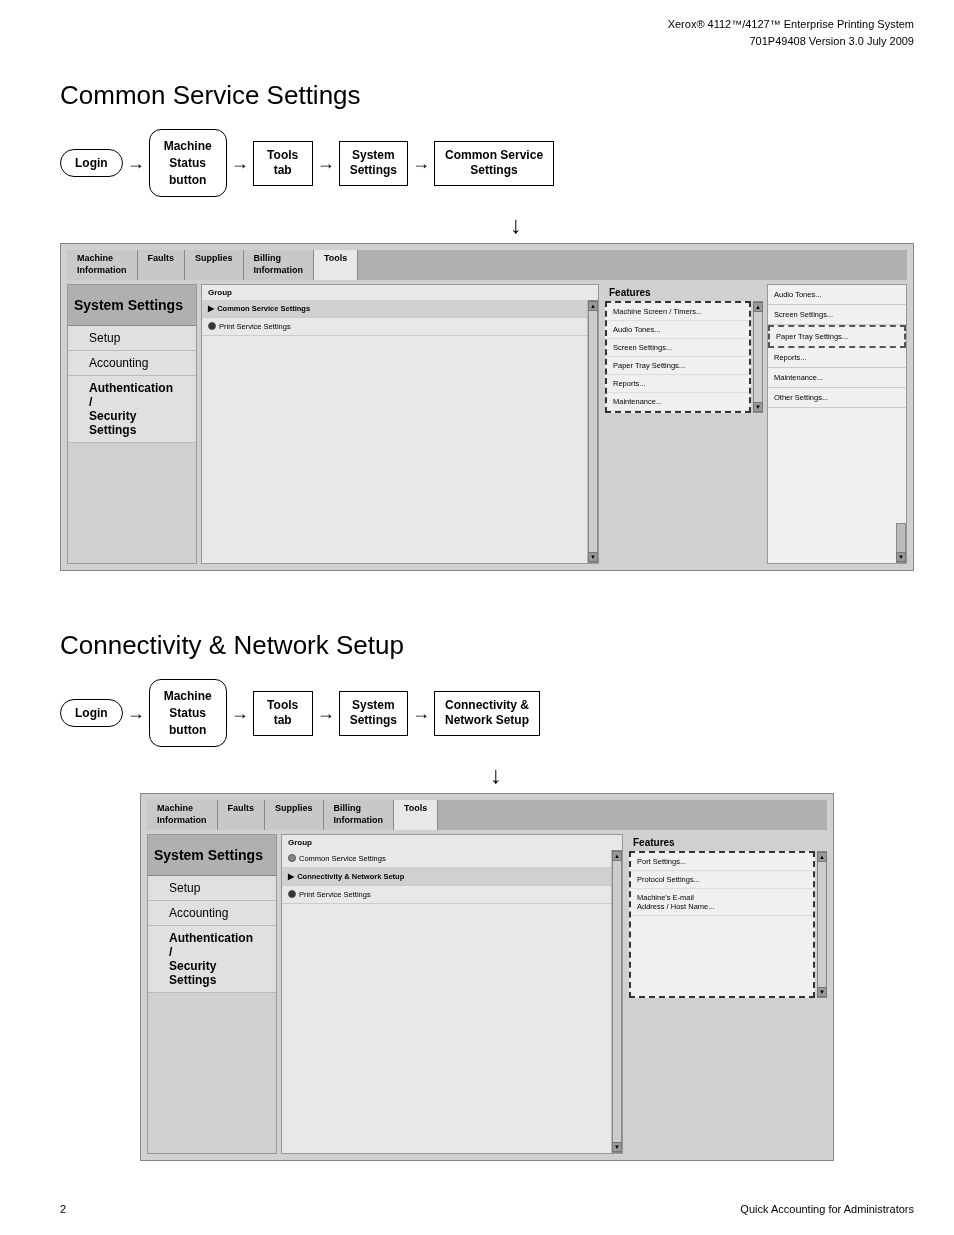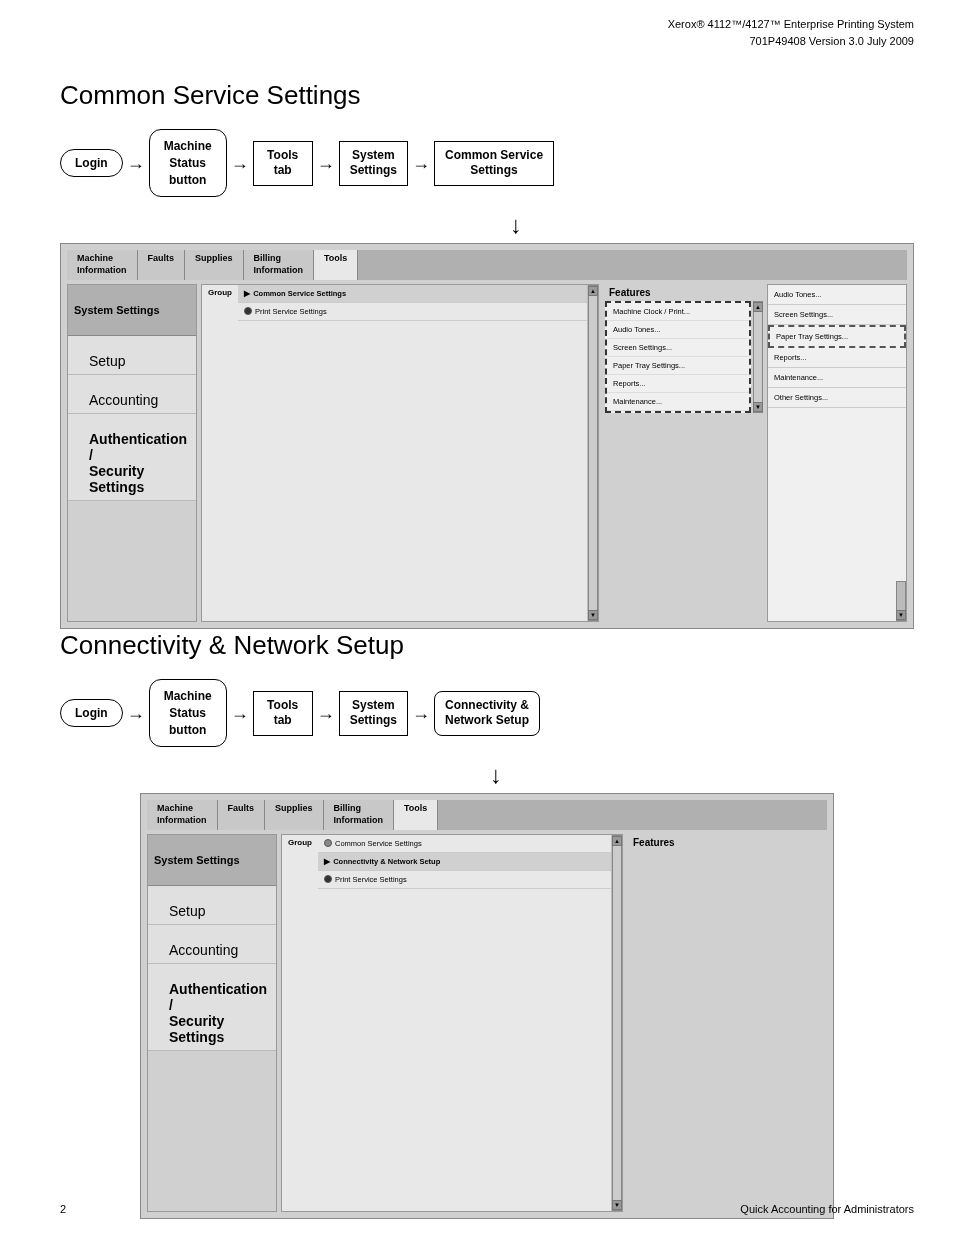--- a/index.html
+++ b/index.html
@@ -118,45 +118,44 @@
 
     .screen-left-panel {
       width: 130px;
       background: #e0e0e0;
       border: 1px solid #999;
       flex-shrink: 0;
     }
 
     .system-settings-header {
       background: #b0b0b0;
-      padding: 19px 6px;
-      font-size: 11px;
+      padding: 12px 6px;
+      font-size: 14px;
       font-weight: bold;
       border-bottom: 1px solid #888;
     }
 
     .left-menu-item {
       padding: 5px 21px;
-      font-size: 14px;
+      font-size: 12px;
       border-bottom: 1px solid #bbb;
       background: #e0e0e0;
       cursor: pointer;
-      margin-top: 12px;
     }
 
     .left-menu-item.bold {
       font-weight: bold;
     }
 
     .screen-middle-panel {
       flex: 1;
       background: #e8e8e8;
       border: 1px solid #999;
       display: flex;
-      flex-direction: row;
+      flex-direction: column;
     }
 
     .group-header {
       font-size: 8px;
       font-weight: bold;
       padding: 3px 6px;
       background: #e8e8e8;
     }
 
     .group-list {
@@ -348,21 +347,21 @@
             <div class="scroll-track"></div>
             <div class="scroll-btn">▼</div>
           </div>
         </div>
       </div>
 
       <div class="features-panel">
         <div class="features-header">Features</div>
         <div style="display:flex; gap:0;">
           <div class="features-list" style="flex:1;">
-            <div class="feature-item">Machine Clock / Print...</div>
+            <div class="feature-item">Machine Screen / Timers...</div>
             <div class="feature-item">Audio Tones...</div>
             <div class="feature-item">Screen Settings...</div>
             <div class="feature-item">Paper Tray Settings...</div>
             <div class="feature-item">Reports...</div>
             <div class="feature-item">Maintenance...</div>
           </div>
           <div class="scrollbar-vert">
             <div class="scroll-btn">▲</div>
             <div class="scroll-track"></div>
             <div class="scroll-btn">▼</div>
@@ -394,21 +393,21 @@
     <div class="flow-oval">Login</div>
     <div class="flow-arrow">→</div>
     <div class="flow-rounded" style="white-space:pre-line;">Machine
 Status
 button</div>
     <div class="flow-arrow">→</div>
     <div class="flow-box">Tools<br>tab</div>
     <div class="flow-arrow">→</div>
     <div class="flow-box">System<br>Settings</div>
     <div class="flow-arrow">→</div>
-    <div class="flow-box" style="min-width:100px;border-radius:8px;">Connectivity &amp;<br>Network Setup</div>
+    <div class="flow-box" style="min-width:100px;">Connectivity &amp;<br>Network Setup</div>
   </div>
 
   <div style="margin-left: 430px; margin-bottom: 6px;">
     <div style="font-size:24px; font-weight:bold; line-height:1;">↓</div>
   </div>
 
   <div class="screen-mockup" style="margin-left:80px; margin-right:80px;">
     <div class="screen-tabs">
       <div class="screen-tab"><b>Machine<br>Information</b></div>
       <div class="screen-tab">Faults</div>
@@ -449,20 +448,33 @@
           <div class="scrollbar-vert">
             <div class="scroll-btn">▲</div>
             <div class="scroll-track"></div>
             <div class="scroll-btn">▼</div>
           </div>
         </div>
       </div>
 
       <div class="features-panel" style="width:200px;">
         <div class="features-header">Features</div>
+        <div style="display:flex; gap:0;">
+          <div class="features-list" style="flex:1;">
+            <div class="feature-item">Port Settings...</div>
+            <div class="feature-item">Protocol Settings...</div>
+            <div class="feature-item">Machine's E-mail<br>Address / Host Name...</div>
+            <div style="min-height:80px;"></div>
+          </div>
+          <div class="scrollbar-vert">
+            <div class="scroll-btn">▲</div>
+            <div class="scroll-track"></div>
+            <div class="scroll-btn">▼</div>
+          </div>
+        </div>
       </div>
     </div>
   </div>
 </div>
 
 <div class="page-footer">
   <span>2</span>
   <span>Quick Accounting for Administrators</span>
 </div>
 

